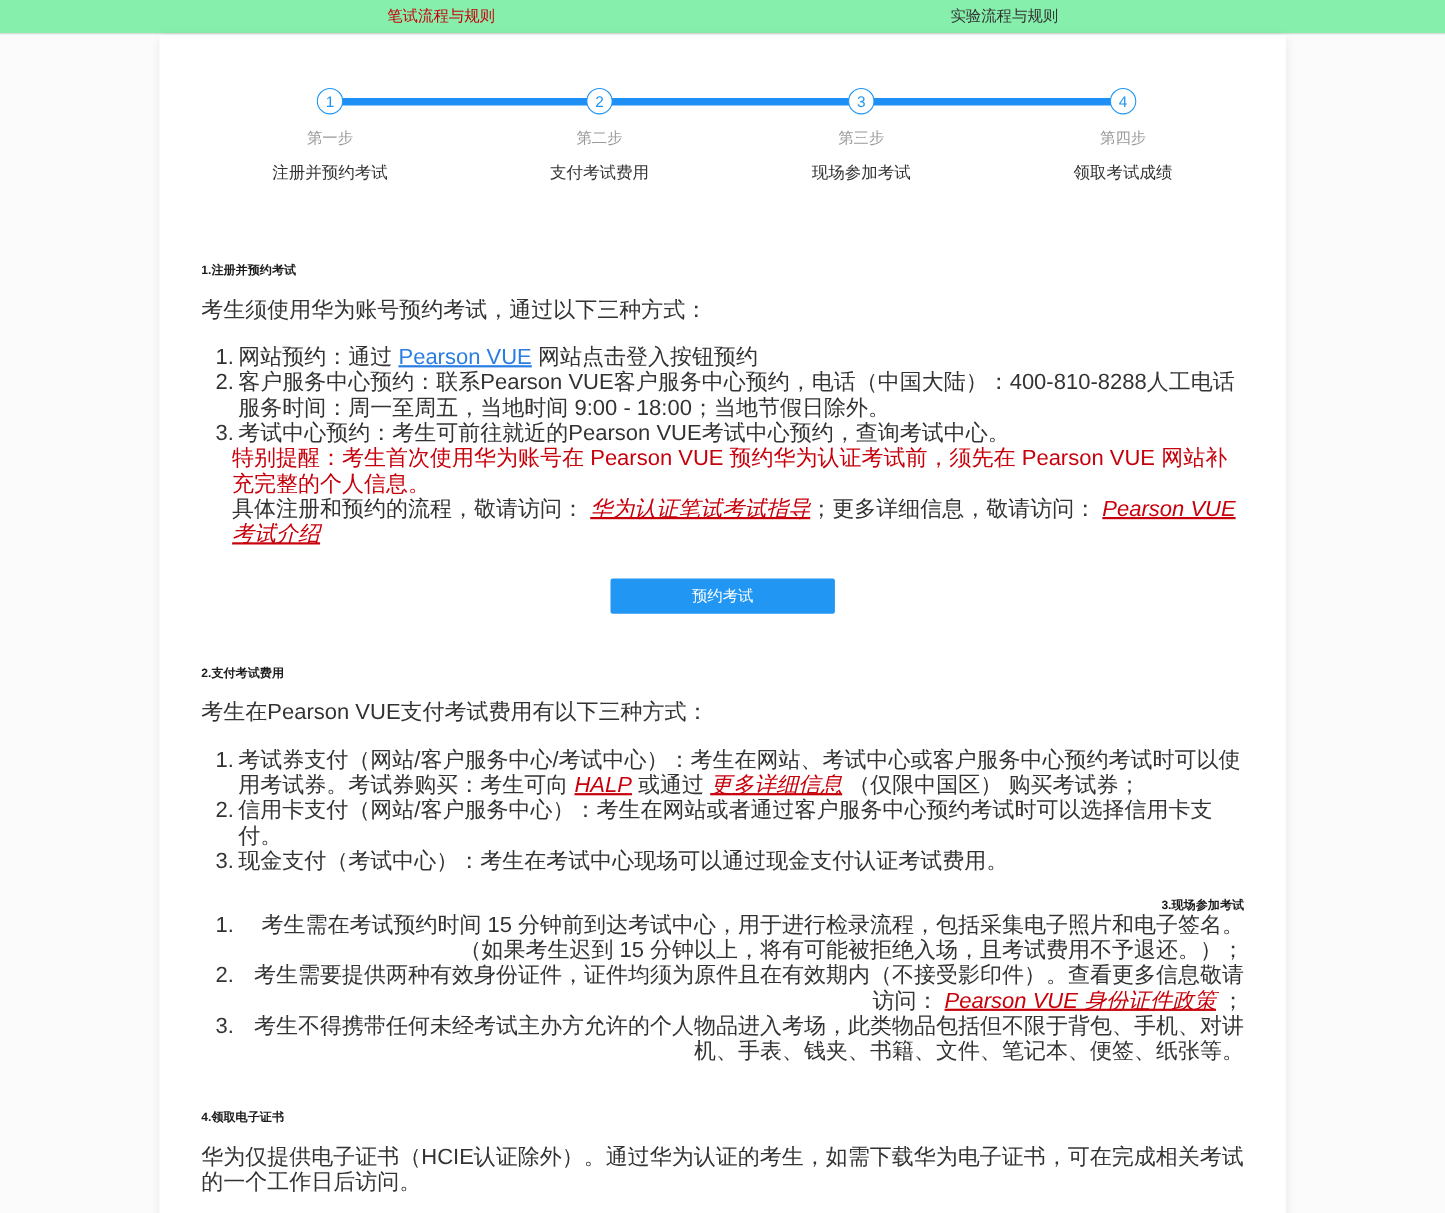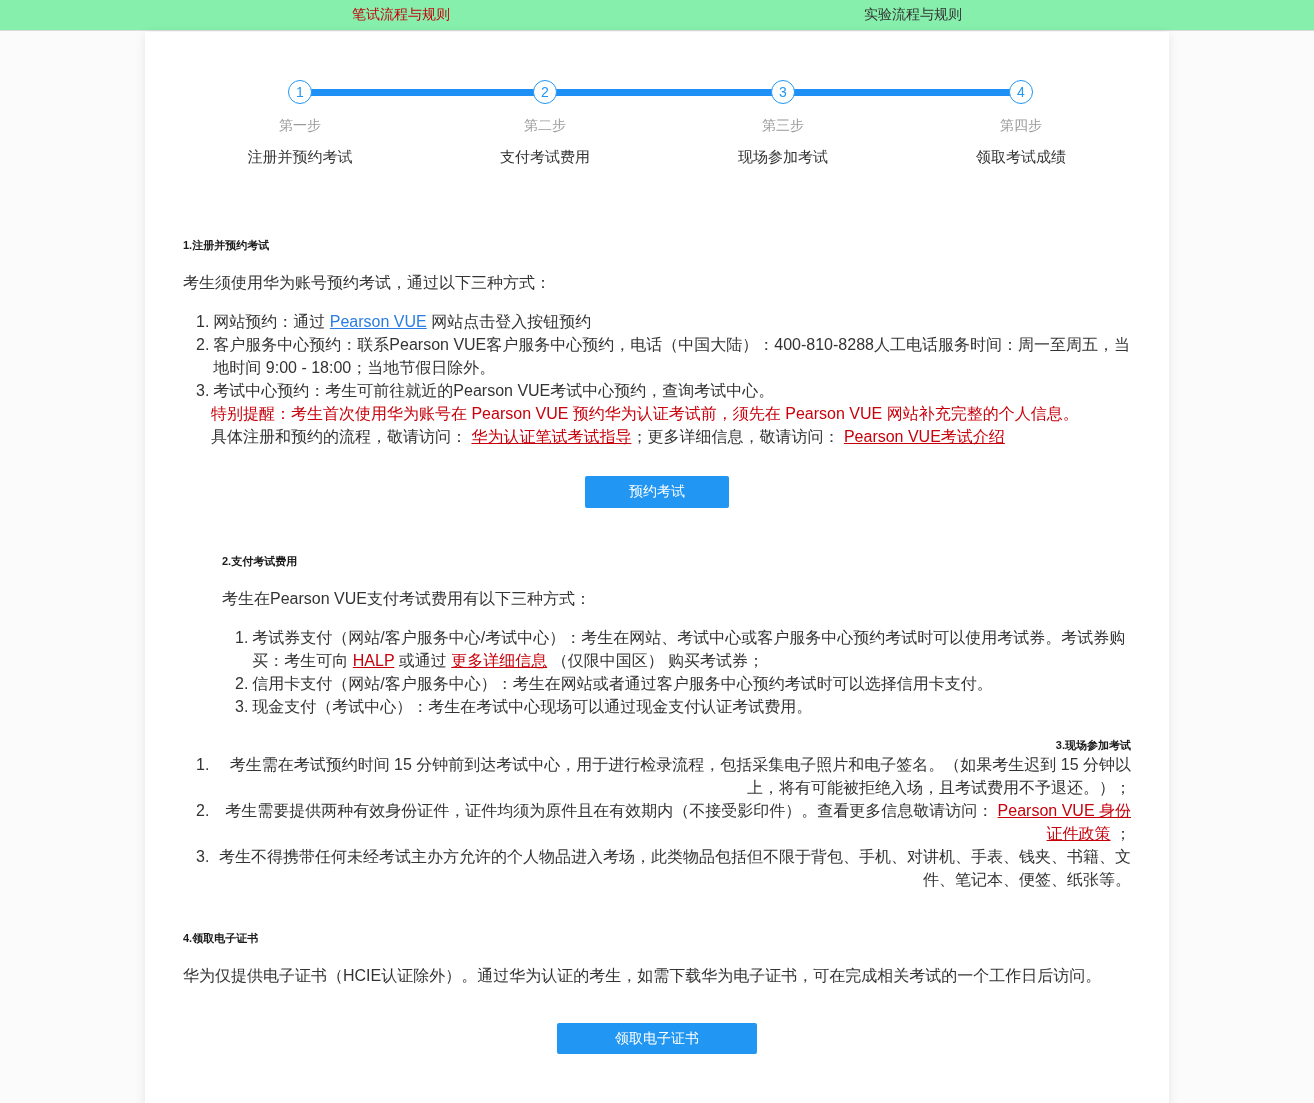--- a/index.html
+++ b/index.html
@@ -12,34 +12,34 @@
   
   .stepper { position: relative; height: 136px; }
   .step-line { position: absolute; left: 117px; width: 721px; top: 9px; height: 7px; background: #1e90f5; border-radius: 4px; }
   .step { position: absolute; top: 0; transform: translateX(-50%); text-align: center; width: 200px; }
   .step-circle { width: 24px; height: 24px; border-radius: 50%; border: 1px solid #2196f3; background: #fff; color: #2196f3; font-size: 14px; line-height: 22px; margin: 0 auto; position: relative; z-index: 1; }
   .step-sub { margin-top: 13px; color: #9a9a9a; font-size: 14px; }
   .step-title { margin-top: 13px; color: #333; font-size: 15px; }
   
   .section-heading { font-size: 11px; font-weight: bold; color: #1a1a1a; margin: 0; }
   .sec1 { margin-top: 22px; }
-  .sec2 { margin-top: 46px; margin-left: 39px; }
+  .sec2 { margin-top: 46px; }
   .sec3 { margin-top: 20px; text-align: right; }
   .sec4 { margin-top: 40px; }
-  .body-text { font-size: 16px; color: #333; line-height: 23px; }
+  .body-text { font-size: 20px; color: #333; line-height: 23px; }
   .intro { margin-top: 18px; }
   .olist { margin: 0; padding: 0; list-style: none; }
   .olist li { display: flex; padding-left: 13px; }
   .olist .li-num { flex: 0 0 auto; margin-right: 4px; }
   .olist .li-body { flex: 1 1 auto; }
   .note { padding-left: 28px; }
   .link-blue { color: #2a7de2; cursor: pointer; }
-  .link-red { color: #c7000b; text-decoration: underline; cursor: pointer; }
+  .link-red { color: #c7000b; text-decoration: underline; cursor: pointer; font-style: italic; }
   .red-text { color: #c7000b; }
-  .btn { display: block; margin: 28px auto 0; width: 144px; height: 32px; background: #2196f3; color: #fff; font-size: 14px; border: none; border-radius: 2px; cursor: pointer; font-family: inherit; }
+  .btn { display: block; margin: 28px auto 0; width: 204px; height: 32px; background: #2196f3; color: #fff; font-size: 14px; border: none; border-radius: 2px; cursor: pointer; font-family: inherit; }
   .btn-wide { width: 200px; height: 31px; margin-top: 36px; }
 </style>
 </head>
 <body>
 
 <div class="topbar">
   <div class="topbar-inner">
     <div class="tab active">笔试流程与规则</div>
     <div class="tab">实验流程与规则</div>
   </div>

